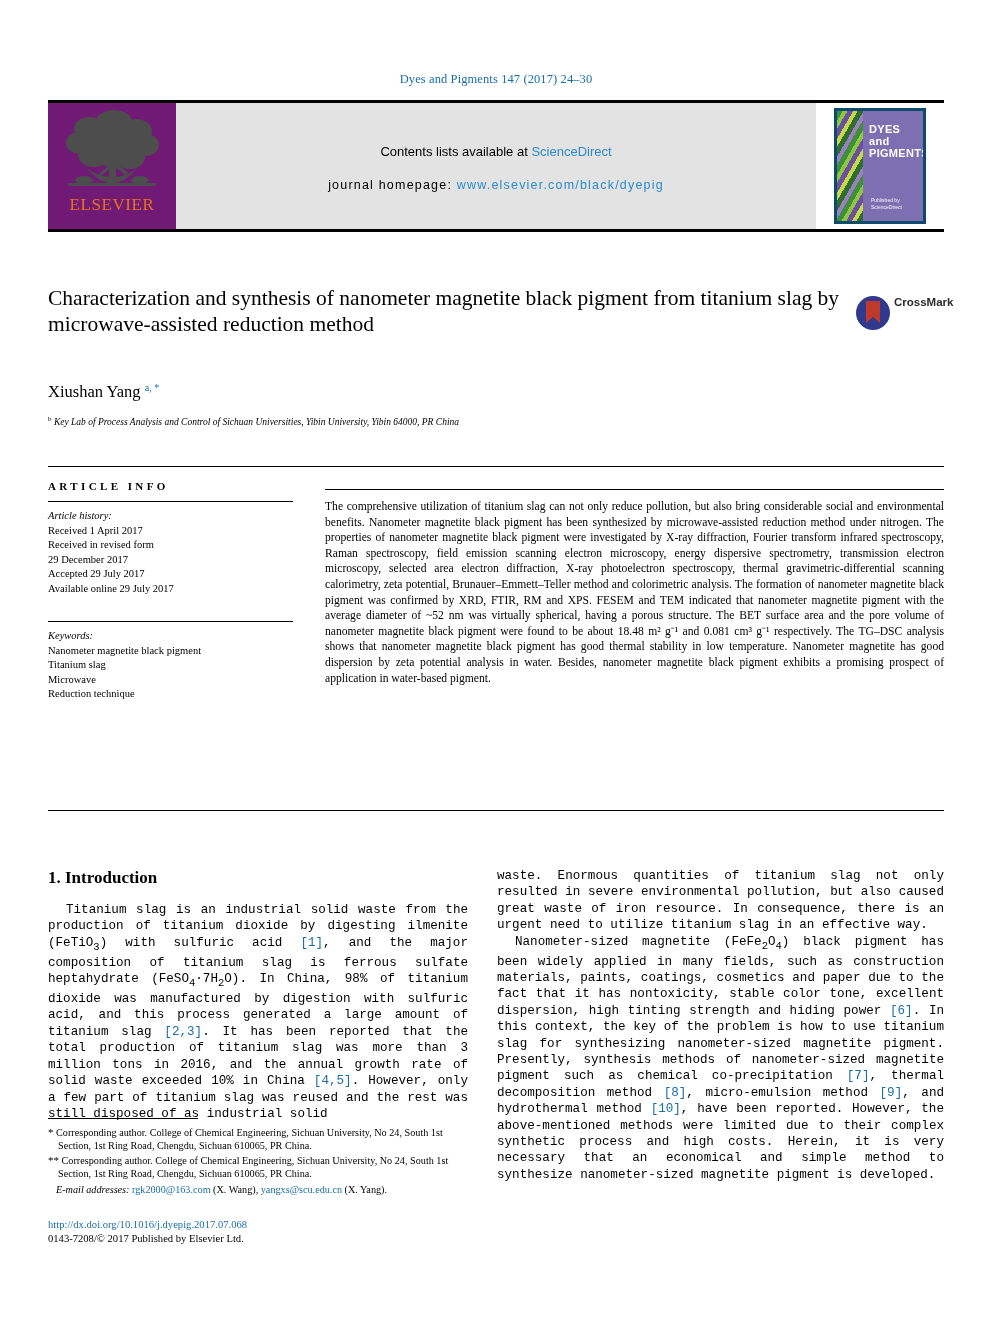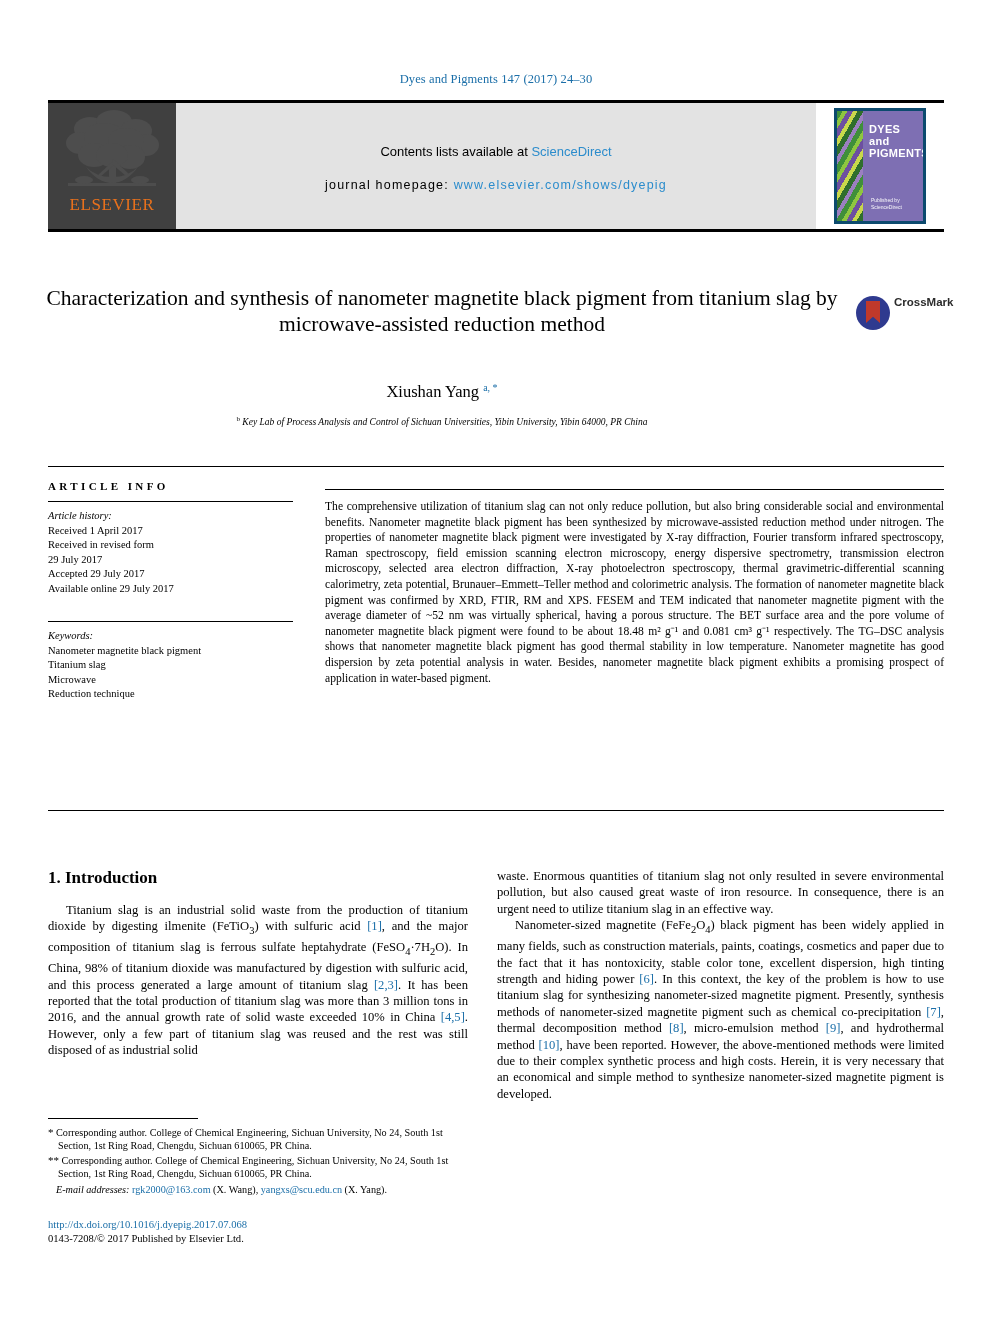--- a/index.html
+++ b/index.html
@@ -52,21 +52,21 @@
   }
   .elsevier-logo {
     width: 128px;
     flex: 0 0 128px;
     display: flex;
     flex-direction: column;
     align-items: center;
     justify-content: flex-start;
     padding-top: 4px;
     box-sizing: border-box;
-    background: #404040;
+    background: #701a75;
   }
   .tree-svg { display:block; }
   .elsevier-word {
     font-family: "Liberation Serif", serif;
     font-size: 17px;
     color: #E9711C;
     letter-spacing: .6px;
     line-height: 1;
     margin-top: 1px;
   }
@@ -147,24 +147,23 @@
     color: #fff;
     font-size: 5px;
     font-family: "Liberation Sans", sans-serif;
     line-height: 7px;
     opacity: .95;
   }
 
   
   .title-block {
     position: absolute;
-    left: 42px;
+    left: 48px;
     top: 285px;
     width: 800px;
-    text-align: center;
   }
   .article-title {
     font-family: "Liberation Serif", serif;
     font-size: 21.5px;
     line-height: 26px;
     color: #000;
     margin: 0;
     font-weight: normal;
   }
   .authors {
@@ -300,21 +299,21 @@
     top: 868px;
     width: 447px;
   }
   .sec-title {
     font-family: "Liberation Serif", serif;
     font-size: 17px;
     font-weight: bold;
     margin: 0 0 14px 0;
   }
   .para {
-    font-family: Liberation Serif, serif;
+    font-family: Liberation Mono, monospace;
     font-size: 12.6px;
     line-height: 16.4px;
     text-align: justify;
     text-indent: 18px;
     margin: 0;
   }
   .para.cont { text-indent: 0; }
   .ref { color: #1a6ea8; }
 
   
@@ -382,21 +381,21 @@
         </g>
       </svg>
       <div class="elsevier-word">ELSEVIER</div>
     </div>
 
     <div class="masthead-center">
       <div class="contents-line">
         <span>Contents lists available at </span><span class="sd">ScienceDirect</span>
       </div>
       <div class="homepage-line">
-        <span>journal homepage: </span><span class="url">www.elsevier.com/shows/dyepig</span>
+        <span>journal homepage: </span><span class="url">www.elsevier.com/black/dyepig</span>
       </div>
     </div>
 
     <div class="cover-thumb">
       <div class="cover-inner">
         <div class="cover-strip"></div>
         <div class="cover-title">DYES<br>and<br>PIGMENTS</div>
         <div class="cover-foot">Published by<br>ScienceDirect</div>
       </div>
     </div>
@@ -419,21 +418,21 @@
   </div>
 
   <div class="rule-top"></div>
 
   <div class="info-col">
     <div class="sec-head">ARTICLE INFO</div>
     <div class="thin-rule"></div>
     <div class="info-label">Article history:</div>
     <div class="info-line">Received 1 April 2017</div>
     <div class="info-line">Received in revised form</div>
-    <div class="info-line">29 July 2017</div>
+    <div class="info-line">29 December 2017</div>
     <div class="info-line">Accepted 29 July 2017</div>
     <div class="info-line">Available online 29 July 2017</div>
     <div class="kw-gap"></div>
     <div class="thin-rule"></div>
     <div class="info-label">Keywords:</div>
     <div class="info-line">Nanometer magnetite black pigment</div>
     <div class="info-line">Titanium slag</div>
     <div class="info-line">Microwave</div>
     <div class="info-line">Reduction technique</div>
   </div>

